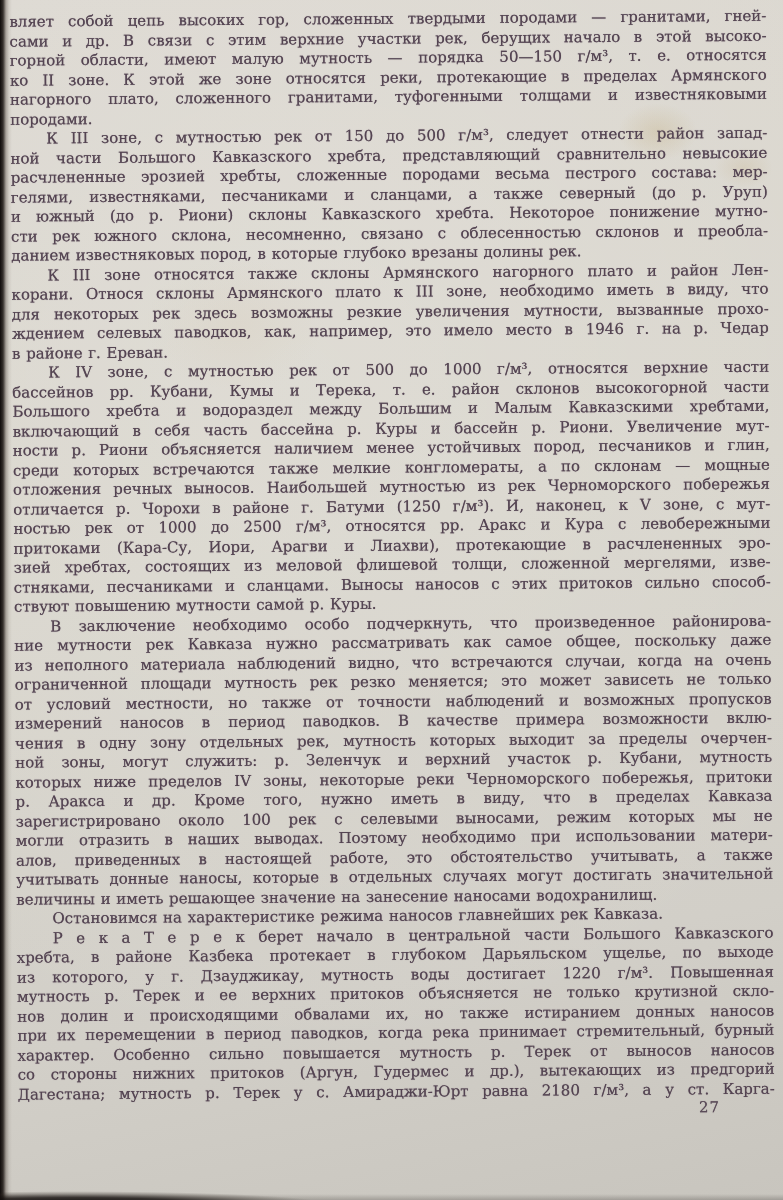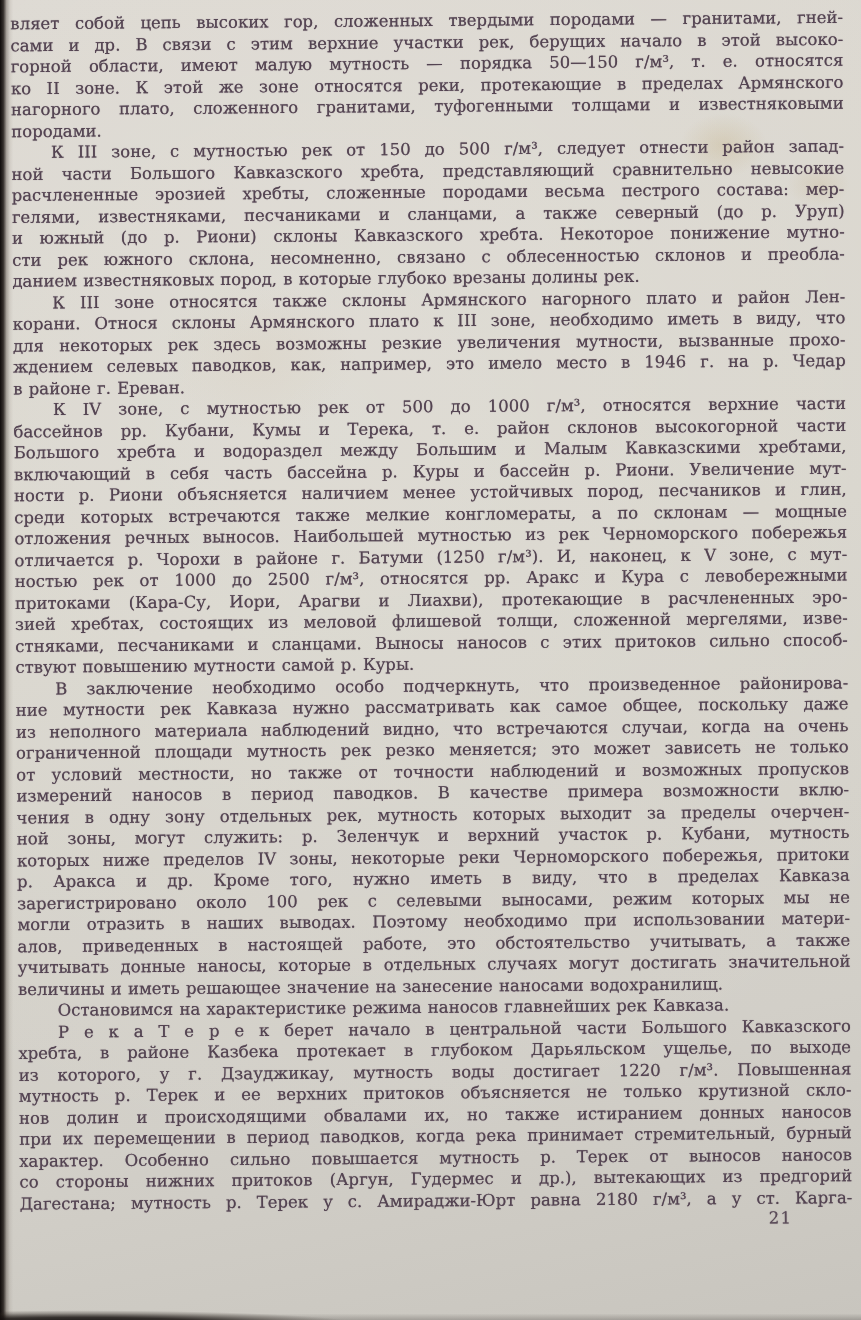--- a/index.html
+++ b/index.html
@@ -135,18 +135,18 @@
           <div class="line">хребта, в районе Казбека протекает в глубоком Дарьяльском ущелье, по выходе</div>
           <div class="line">из которого, у г. Дзауджикау, мутность воды достигает 1220 г/м³. Повышенная</div>
           <div class="line">мутность р. Терек и ее верхних притоков объясняется не только крутизной скло-</div>
           <div class="line">нов долин и происходящими обвалами их, но также истиранием донных наносов</div>
           <div class="line">при их перемещении в период паводков, когда река принимает стремительный, бурный</div>
           <div class="line">характер. Особенно сильно повышается мутность р. Терек от выносов наносов</div>
           <div class="line">со стороны нижних притоков (Аргун, Гудермес и др.), вытекающих из предгорий</div>
           <div class="line">Дагестана; мутность р. Терек у с. Амираджи-Юрт равна 2180 г/м³, а у ст. Карга-</div>
         </div>
       </div>
-    <div class="page-number">21</div>
+    <div class="page-number">27</div>
   </div>
   <div class="edge-left"></div>
   <div class="edge-bottom-left"></div>
   <div class="edge-bottom"></div>
 </div>
 
 </body></html>

